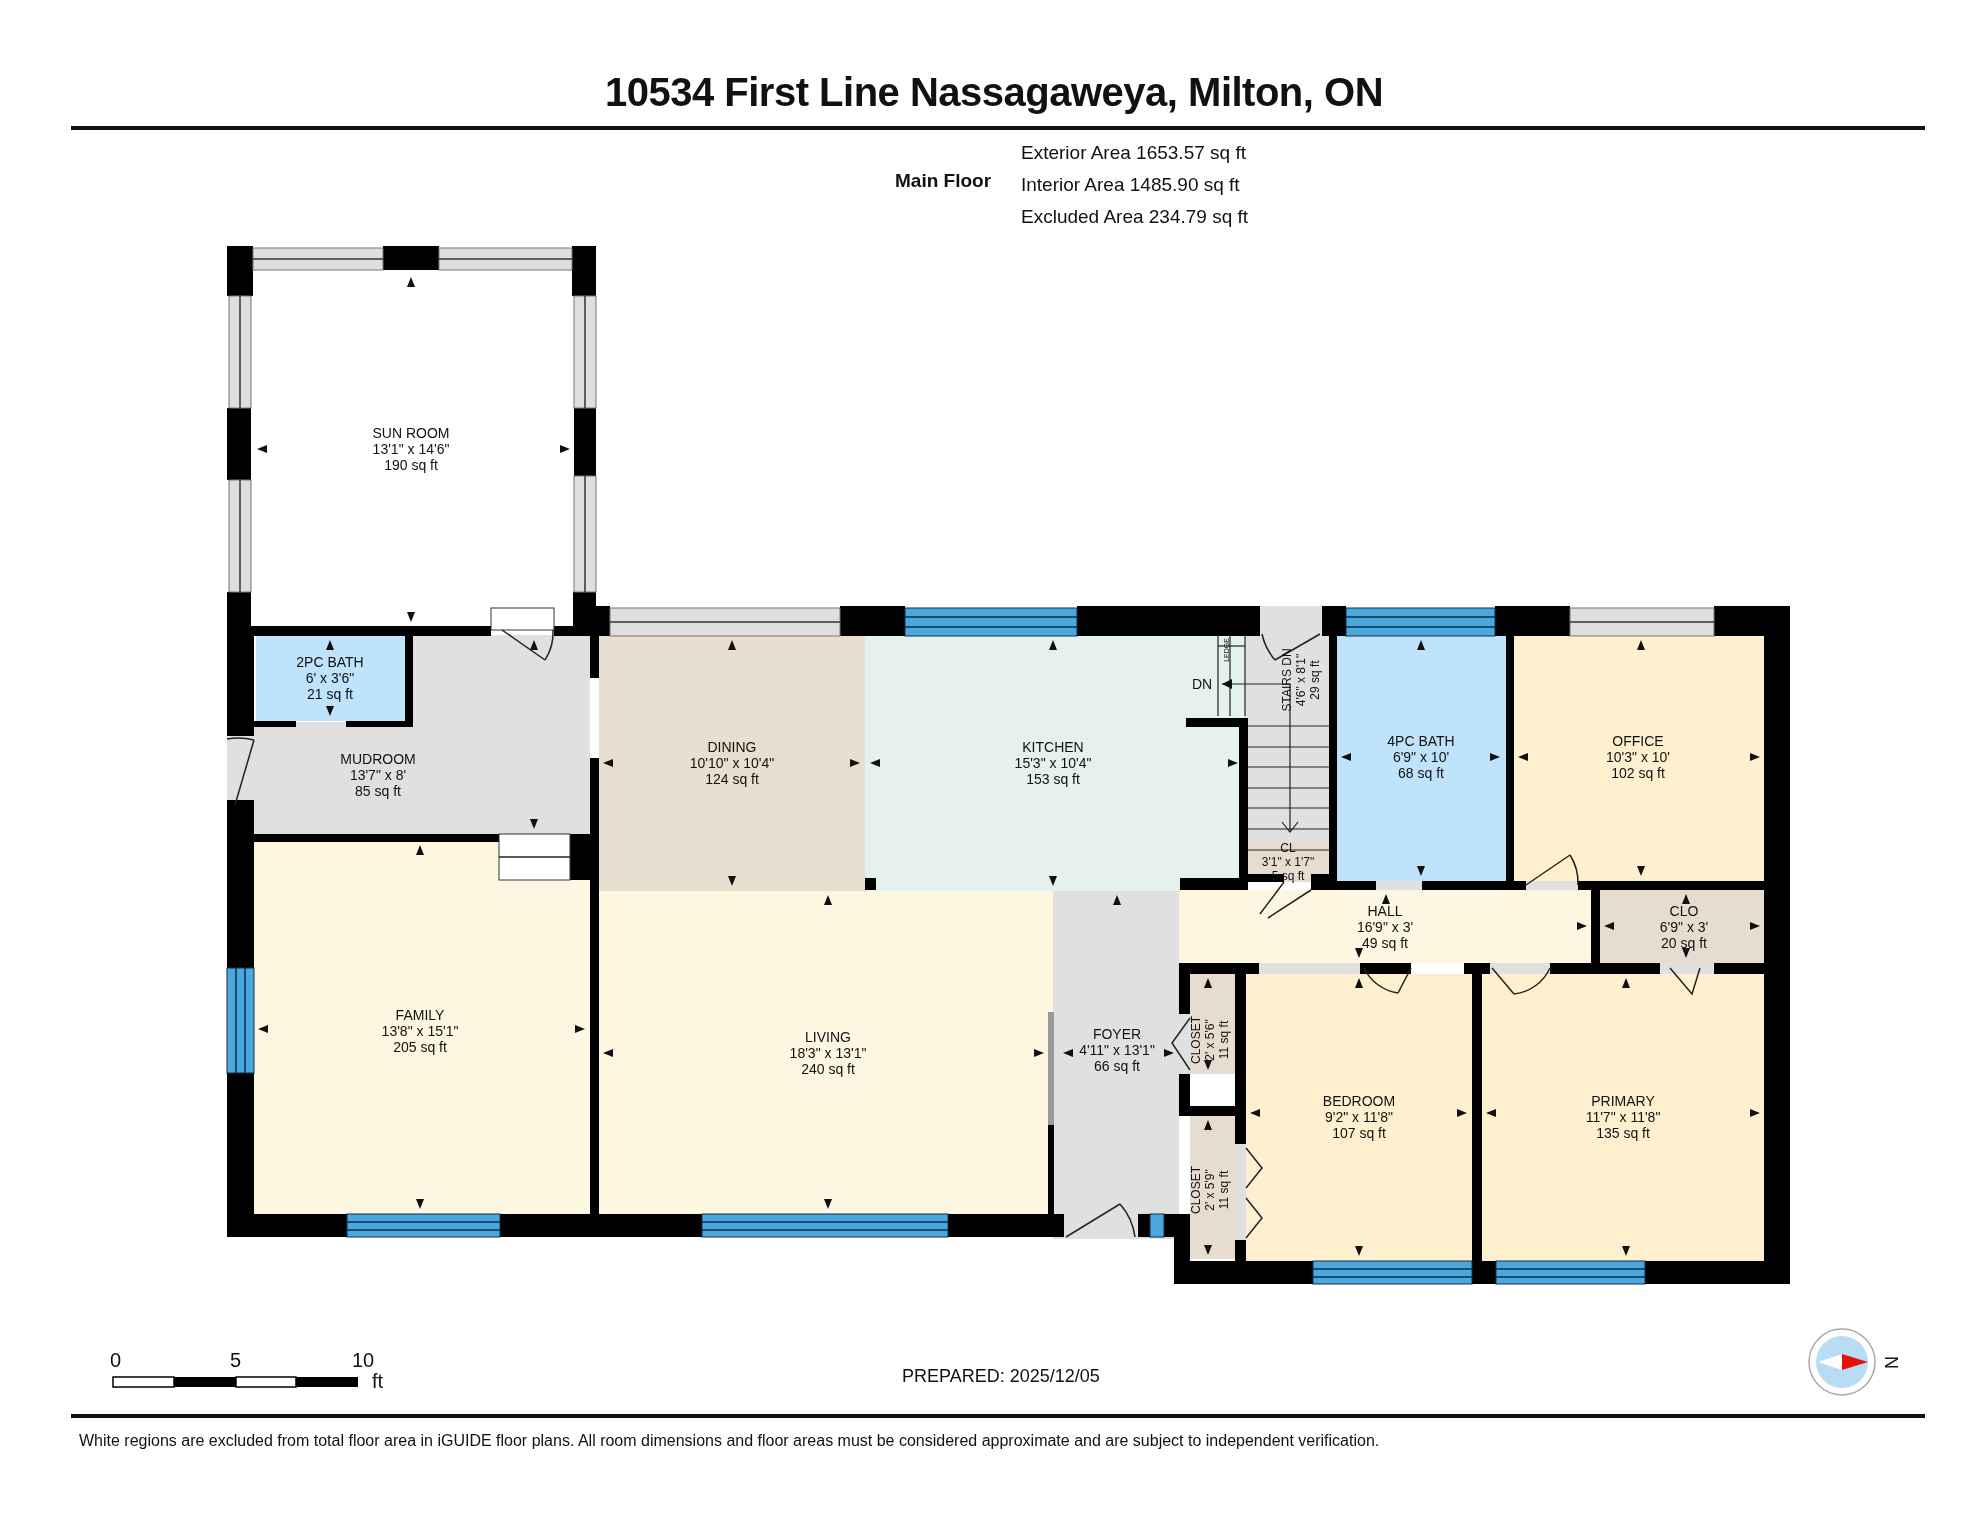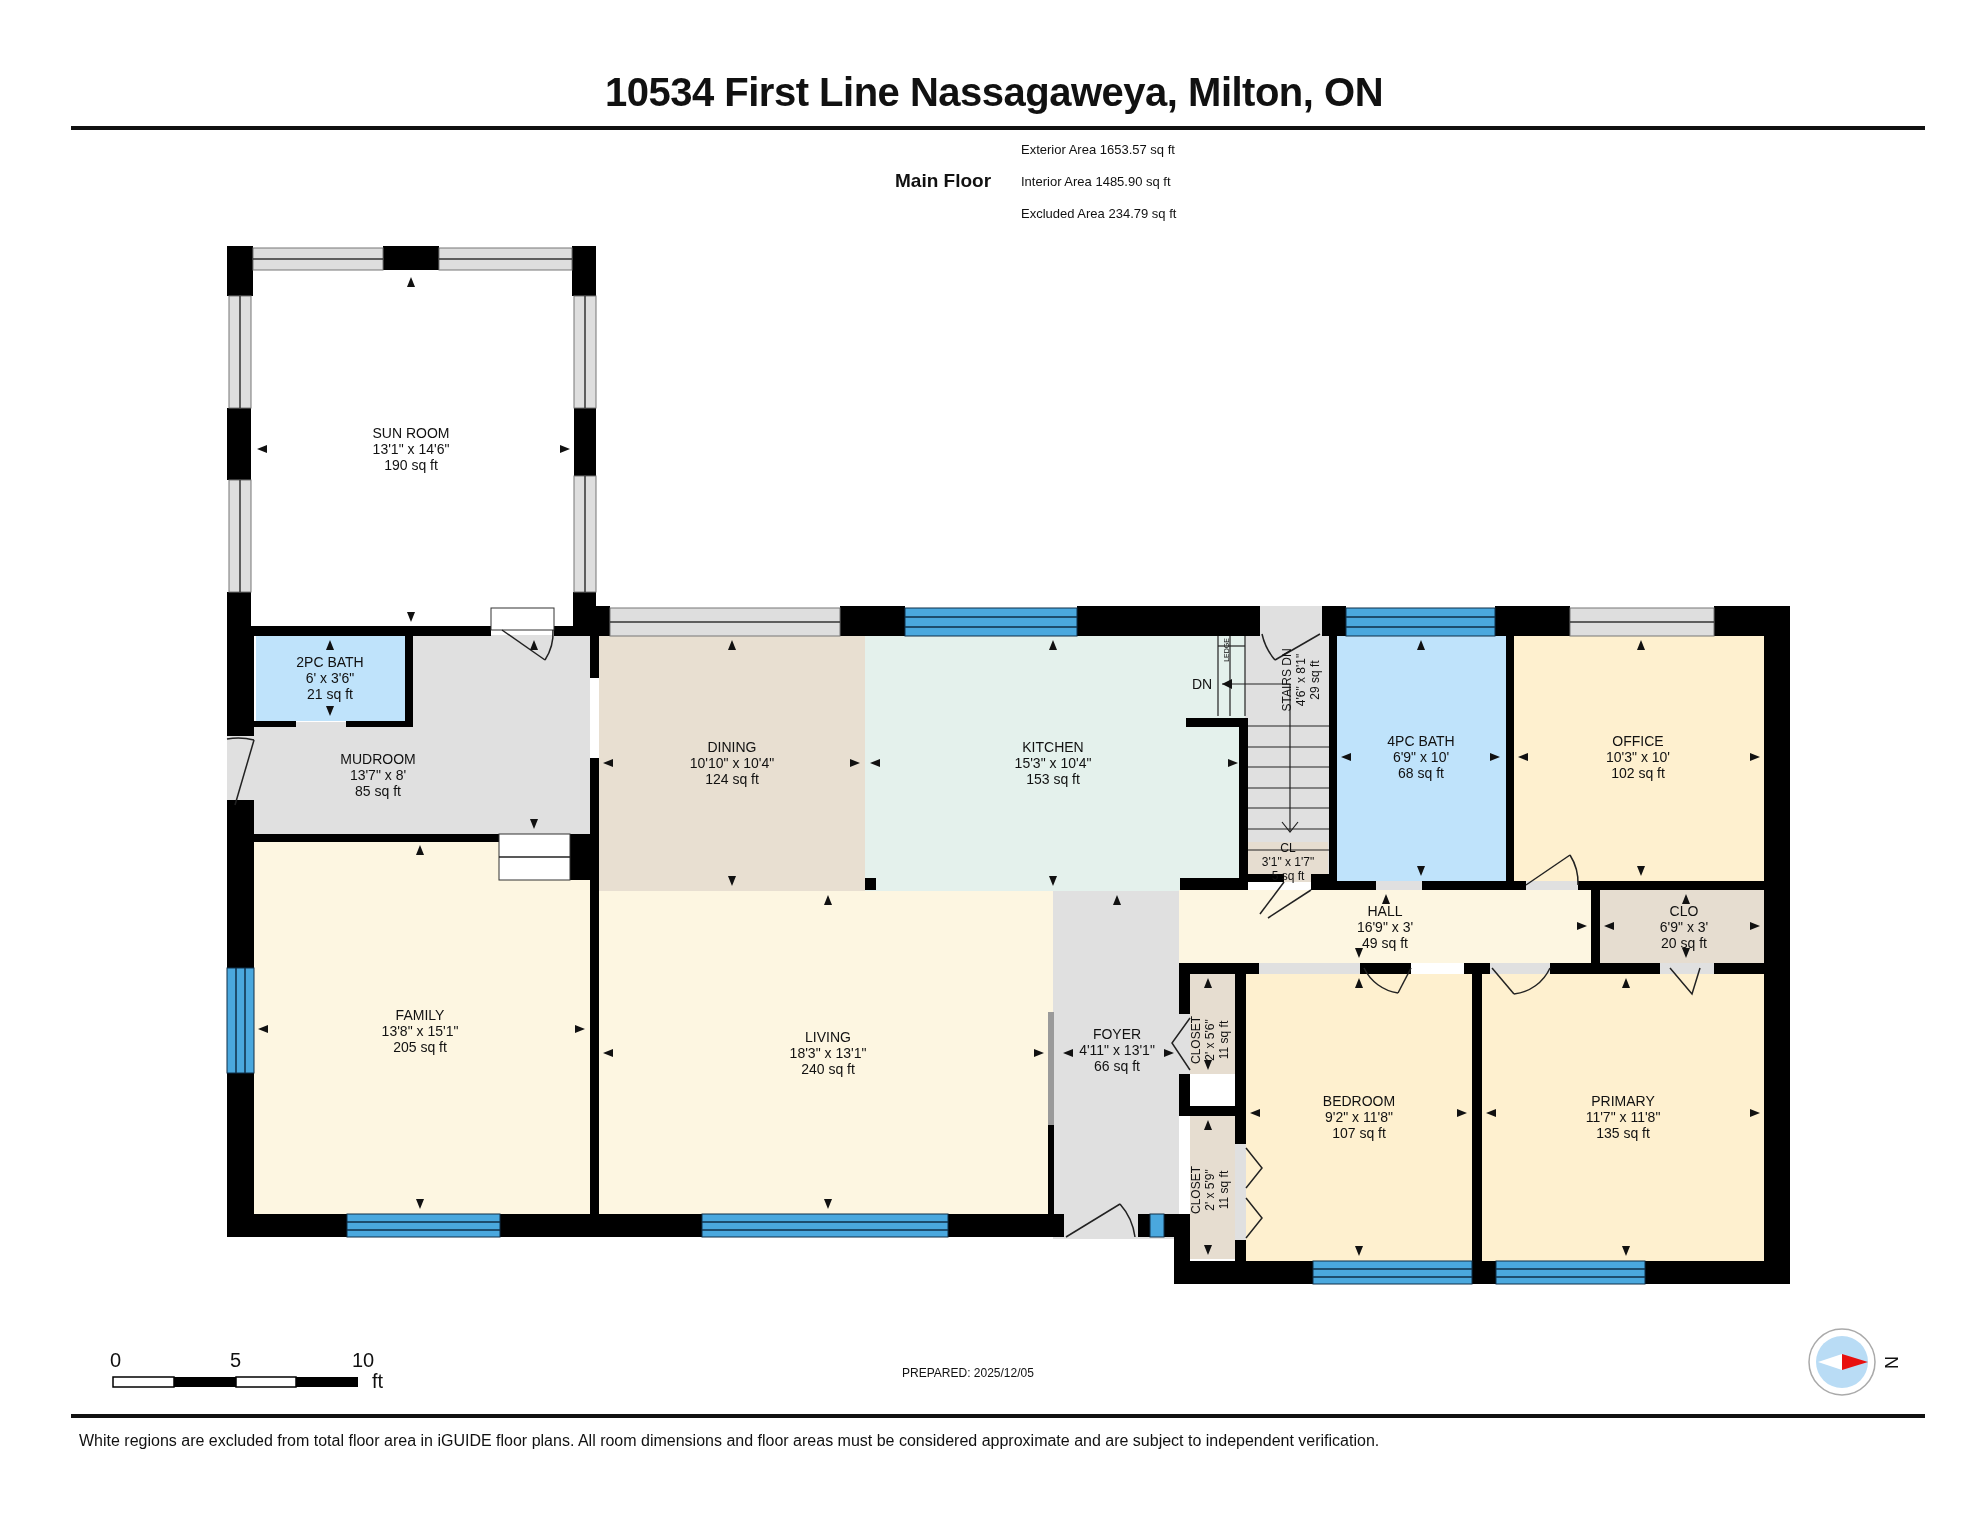--- a/index.html
+++ b/index.html
@@ -1,26 +1,26 @@
 <!DOCTYPE html>
 <html><head>
 <meta charset="utf-8">
 <style>
   html,body{margin:0;padding:0;background:#fff;}
   body{width:1988px;height:1536px;position:relative;overflow:hidden;font-family:"Liberation Sans",sans-serif;color:#111;}
   .title{position:absolute;left:0;top:70px;width:1988px;text-align:center;font-weight:bold;font-size:40px;letter-spacing:-0.5px;}
   .rule{position:absolute;left:71px;width:1854px;height:4px;background:#111;}
-  .area-label{position:absolute;font-size:13px;}
+  .area-label{position:absolute;font-size:19px;}
   .area-head{position:absolute;font-size:19px;font-weight:bold;}
   .plan{position:absolute;left:0;top:0;}
   .room-label{position:absolute;text-align:center;font-size:14px;line-height:16px;color:#111;transform:translate(-50%,-50%);white-space:nowrap;}
   .room-label.vert{transform:translate(-50%,-50%) rotate(-90deg);}
   .room-label.small{font-size:12px;line-height:14px;}
   .scale-num{position:absolute;font-size:20px;}
-  .prepared{position:absolute;left:902px;top:1366px;font-size:12px;}
+  .prepared{position:absolute;left:902px;top:1366px;font-size:18px;}
   .footer{position:absolute;left:79px;top:1432px;font-size:16px;}
   .dn{position:absolute;font-size:14px;}
 </style>
 </head>
 <body>
 
 <div class="title">10534 First Line Nassagaweya, Milton, ON</div>
 <div class="rule" style="top:126px;"></div>
 
 <div class="area-head" style="left:895px;top:142px;margin-top:28px;">Main Floor</div>

